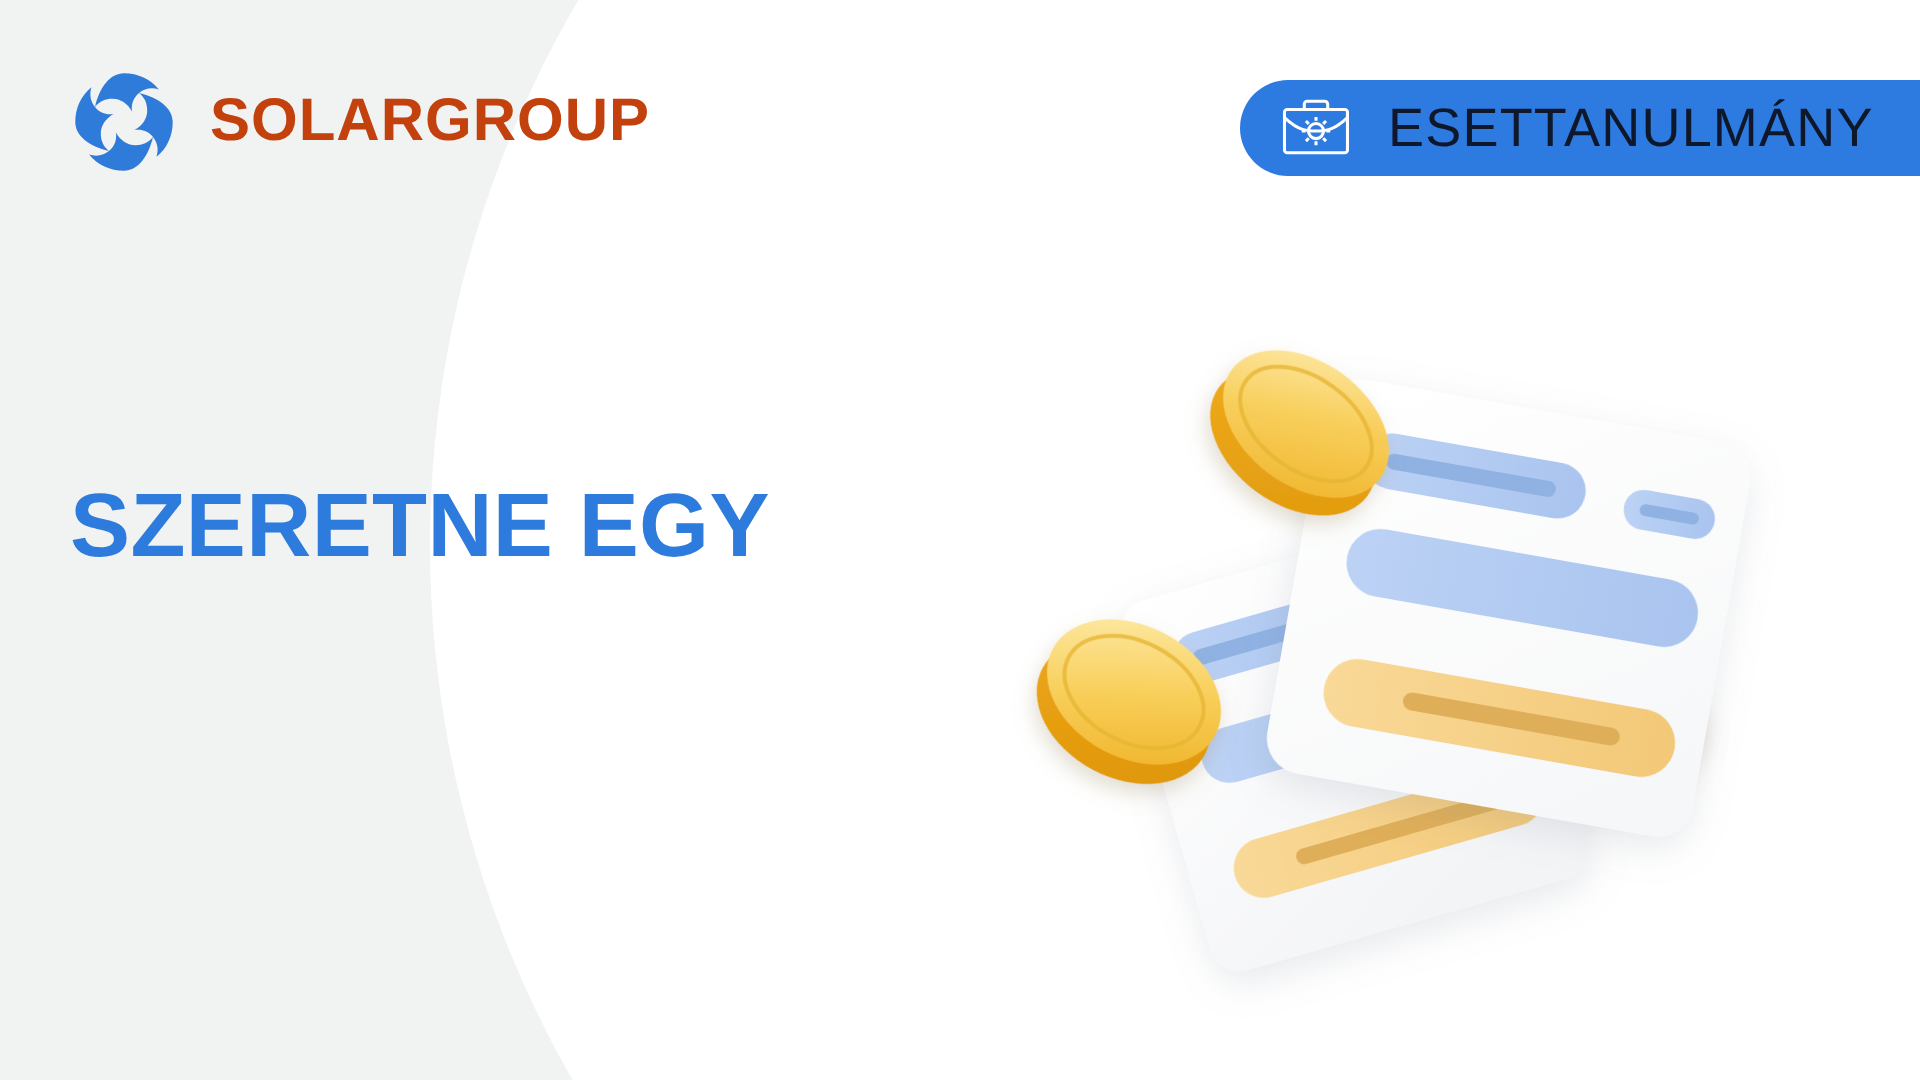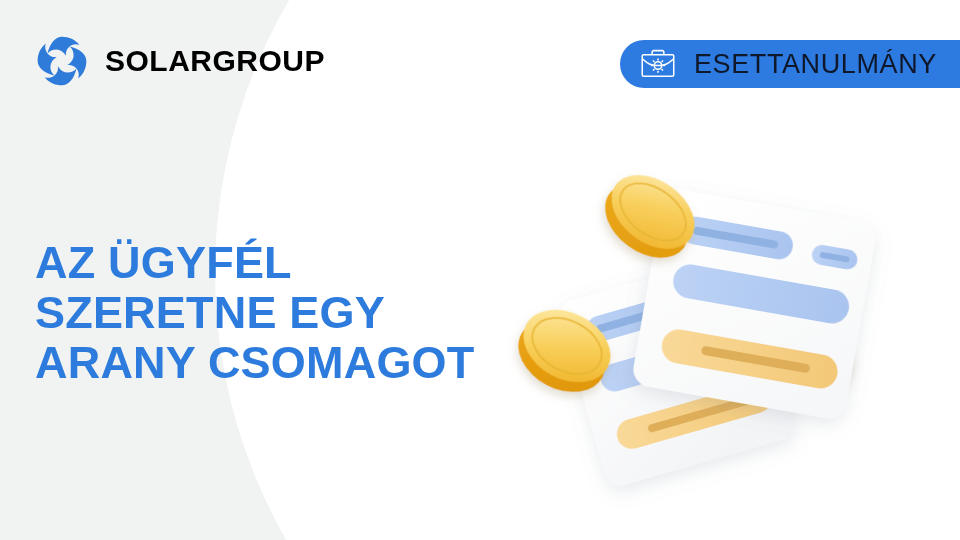--- a/index.html
+++ b/index.html
@@ -34,21 +34,21 @@
     top: 32px;
     display: flex;
     align-items: center;
     gap: 14px;
   }
   .brand-mark { width: 58px; height: 58px; display: block; }
   .brand-word {
     font-size: 30px;
     font-weight: 700;
     letter-spacing: 0.5px;
-    color: #000000;
+    color: #c2410c;
     line-height: 1;
     white-space: nowrap;
   }
 
   
   .badge {
     position: absolute;
     left: 620px;
     top: 40px;
     height: 48px;
@@ -130,23 +130,21 @@
           <circle cx="20" cy="19.5" r="4.2"></circle>
           <path d="M20 11.6 v2.2 M20 25.2 v2.2 M12.1 19.5 h2.2 M25.7 19.5 h2.2
                    M14.4 13.9 l1.6 1.6 M24 23.5 l1.6 1.6 M25.6 13.9 l-1.6 1.6 M16 23.5 l-1.6 1.6"></path>
         </g>
       </svg>
     </span>
     <span class="badge-label">ESETTANULMÁNY</span>
   </div>
 
   <div class="headline">
-    <div class="headline-line">AZ ÜGYFÉL</div>
     <div class="headline-line">SZERETNE EGY</div>
-    <div class="headline-line">ARANY CSOMAGOT</div>
   </div>
 
   <div class="illustration">
     <svg viewBox="0 0 400 300" xmlns="http://www.w3.org/2000/svg" aria-hidden="true">
       <defs>
         <linearGradient id="gCardA" x1="0" y1="0" x2="0.6" y2="1">
           <stop offset="0%" stop-color="#ffffff"></stop>
           <stop offset="100%" stop-color="#f3f4f6"></stop>
         </linearGradient>
         <linearGradient id="gCardB" x1="0.1" y1="0" x2="0.8" y2="1">

